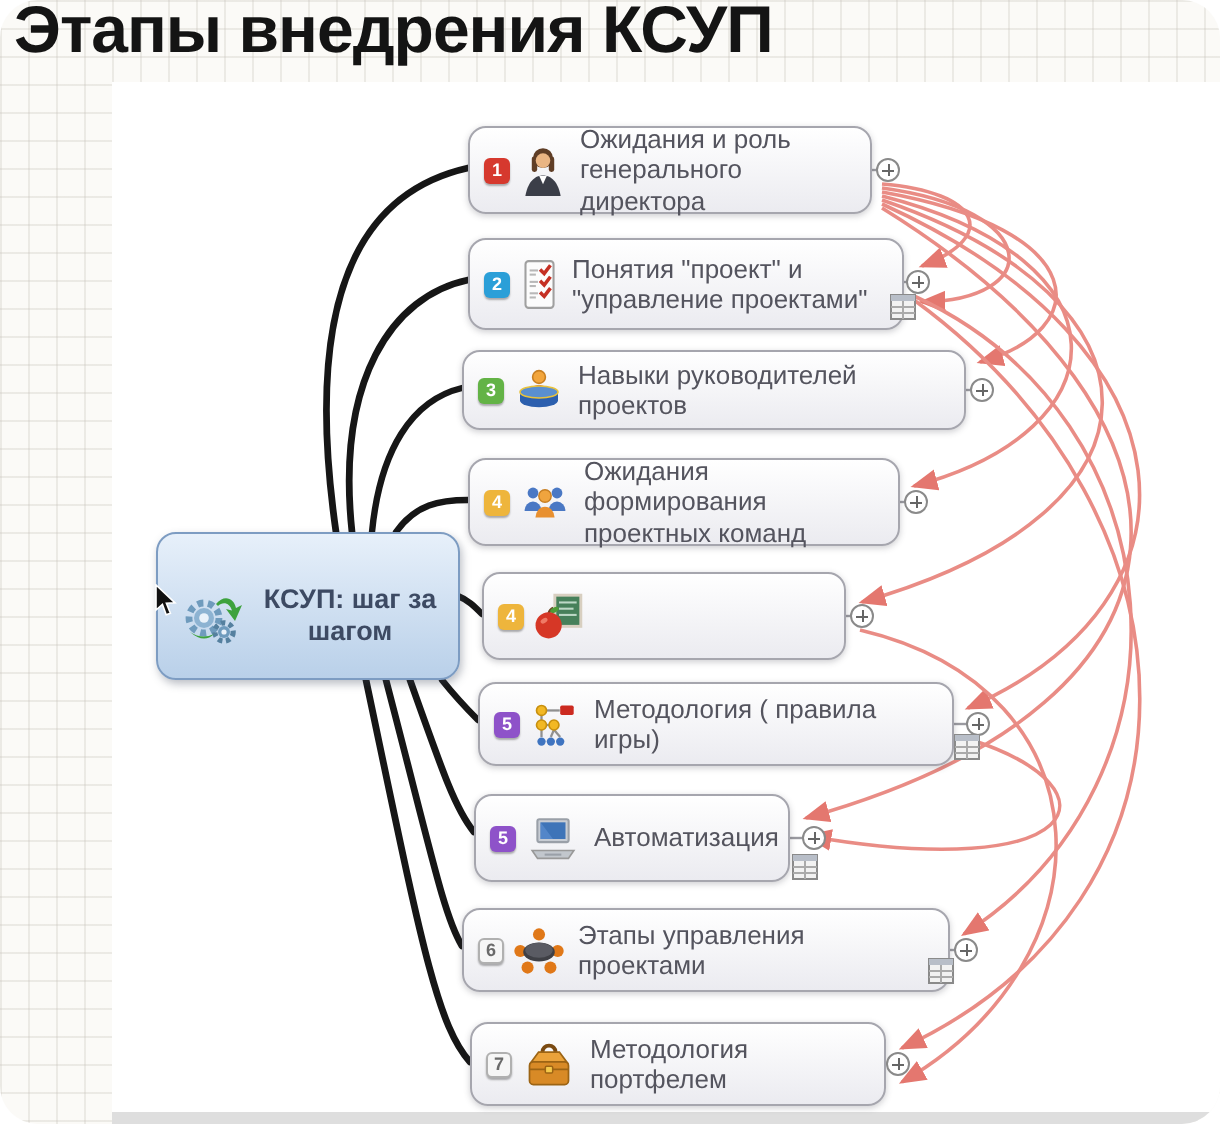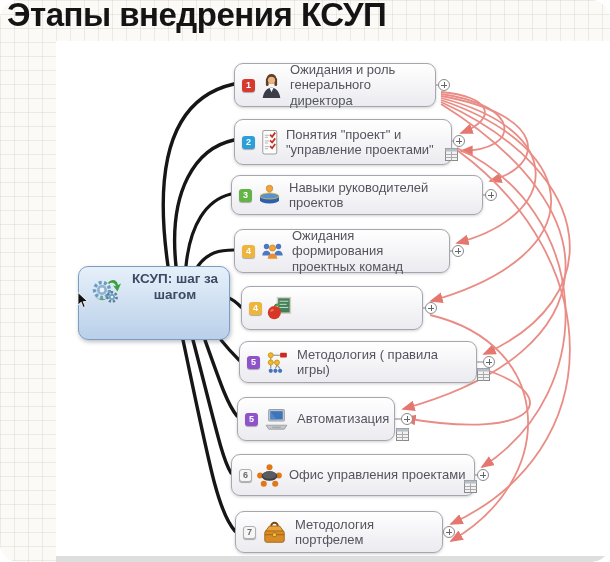--- a/index.html
+++ b/index.html
@@ -10,22 +10,22 @@
       linear-gradient(to right, rgba(200,195,188,.30) 1px, transparent 1px),
       linear-gradient(to bottom, rgba(200,195,188,.30) 1px, transparent 1px);
     background-size:14px 14px;border-radius:19px;}
   .page{position:absolute;left:56px;top:41px;right:0;bottom:6px;background:#ffffff;}
   .bottombar{position:absolute;left:56px;right:0;bottom:0;height:6px;background:#dedede;}
   .title{position:absolute;left:7px;top:-4px;font-size:33px;font-weight:bold;color:#141414;letter-spacing:-0.5px;white-space:nowrap;}
   svg.overlay{position:absolute;left:0;top:0;z-index:2;pointer-events:none;}
   .topic{position:absolute;z-index:3;display:flex;align-items:center;box-sizing:border-box;
     padding:2px 8px 2px 7px;border:1px solid #a6a6ae;border-radius:9px;
     background:linear-gradient(#ffffff, #ebebf0);box-shadow:0 1px 3px rgba(60,60,70,.25);}
-  .central{position:absolute;z-index:3;display:flex;align-items:flex-start;box-sizing:border-box;
-    padding:4px 8px;border:1.5px solid #7d9cc2;border-radius:10px;
+  .central{position:absolute;z-index:3;display:flex;align-items:flex-end;box-sizing:border-box;
+    padding:15px 8px;border:1.5px solid #7d9cc2;border-radius:10px;
     background:linear-gradient(#e7f0fa,#b9d0e9);box-shadow:1px 2px 4px rgba(60,70,90,.35);}
   .central .clabel{flex:1;text-align:center;font-size:13.5px;font-weight:bold;color:#3d4a63;line-height:1.2;}
   .tlabel{font-size:13px;font-weight:normal;color:#54545e;line-height:1.18;}
   .badge{flex:0 0 auto;width:13px;height:13px;margin-right:4px;border-radius:3px;
     font-size:9px;font-weight:bold;color:#fff;text-align:center;line-height:13px;
     box-shadow:0 1px 1px rgba(0,0,0,.3); align-self:center;}
   .b1{background:#d6392e;} .b2{background:#2b9fd8;} .b3{background:#63b346;}
   .b4{background:#eeb53c;} .b5{background:#8e52c9;}
   .bw{background:#f6f6f6;color:#6a6a6a;border:1px solid #b0b0b0;box-sizing:border-box;line-height:11px;}
   .ticon{flex:0 0 auto;margin-right:6px;display:flex;align-items:center;}
@@ -235,21 +235,21 @@
       <svg width="27" height="25" viewBox="0 0 26 24">
         <circle cx="13" cy="4" r="2.9" fill="#e07818"></circle>
         <circle cx="4" cy="12" r="2.9" fill="#e07818"></circle>
           <circle cx="22" cy="12" r="2.9" fill="#e07818"></circle>
         <circle cx="7.5" cy="20" r="2.9" fill="#e07818"></circle>
           <circle cx="18.5" cy="20" r="2.9" fill="#e07818"></circle>
         <ellipse cx="13" cy="12.5" rx="7.6" ry="4.6" fill="#3f4046"></ellipse>
         <ellipse cx="13" cy="11.6" rx="6.6" ry="3.6" fill="#5a5b63"></ellipse>
       </svg>
     </span>
-    <span class="tlabel">Офис управления проектами</span>
+    <span class="tlabel">Этапы управления проектами</span>
   </div>
 
   <div class="topic" style="left:235px;top:511px;width:208px;height:42px;">
     <span class="badge bw">7</span>
     <span class="ticon">
       <svg width="29" height="26" viewBox="0 0 26 24">
         <path d="M10,6.5 a3,3 0 0 1 6,0" stroke="#7a4a12" stroke-width="1.8" fill="none"></path>
         <path d="M4.5,11.5 L8.2,6.5 h9.6 l3.7,5 Z" fill="#eaa23a" stroke="#9c6414" stroke-width="0.8"></path>
         <rect x="4" y="11" width="18" height="10.5" rx="1.8" fill="#d88a26" stroke="#9c6414" stroke-width="0.8"></rect>
         <line x1="4" y1="14.5" x2="22" y2="14.5" stroke="#9c6414" stroke-width="0.8"></line>

